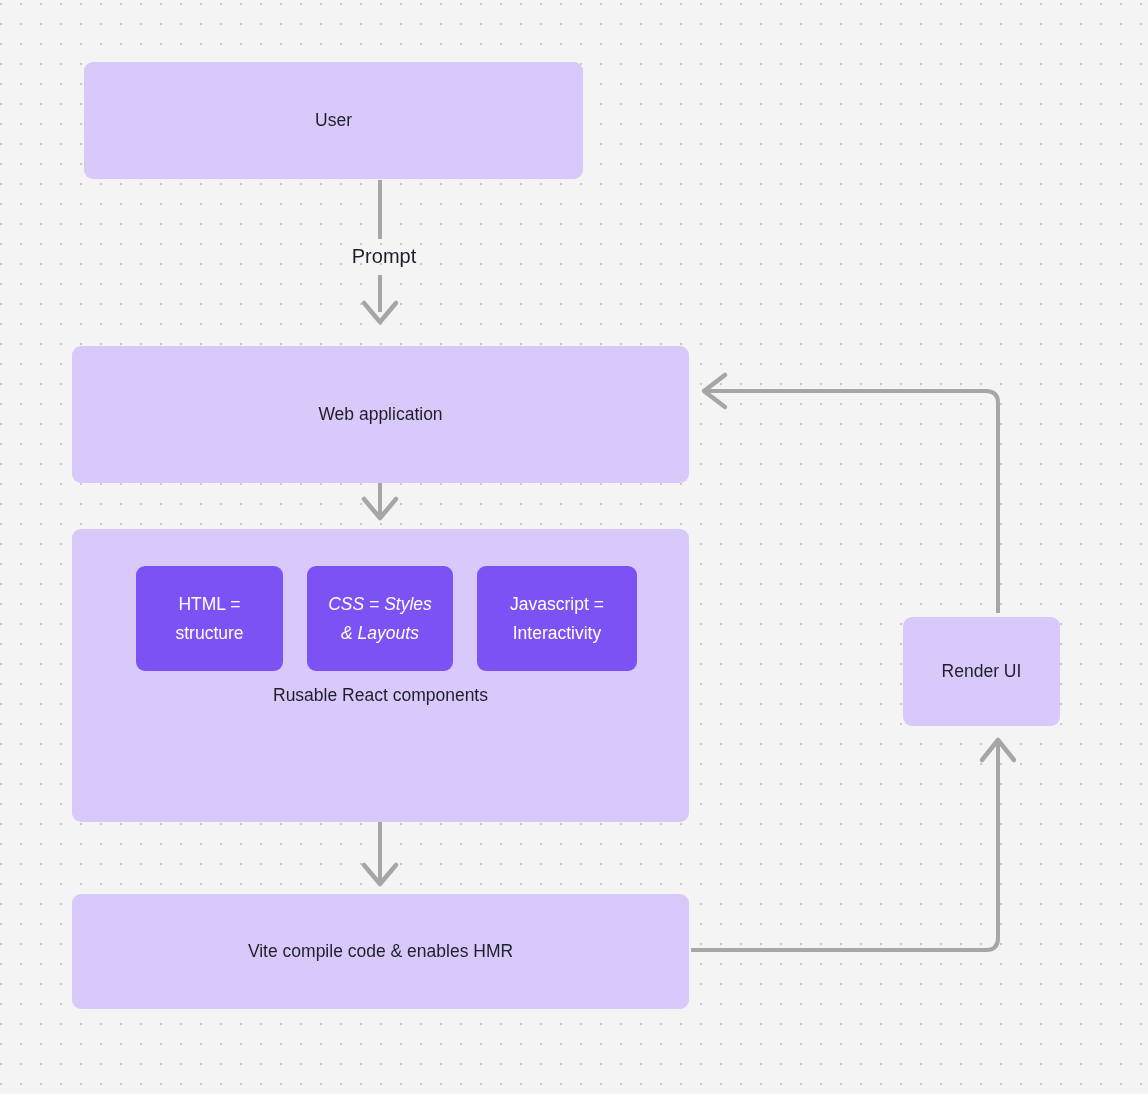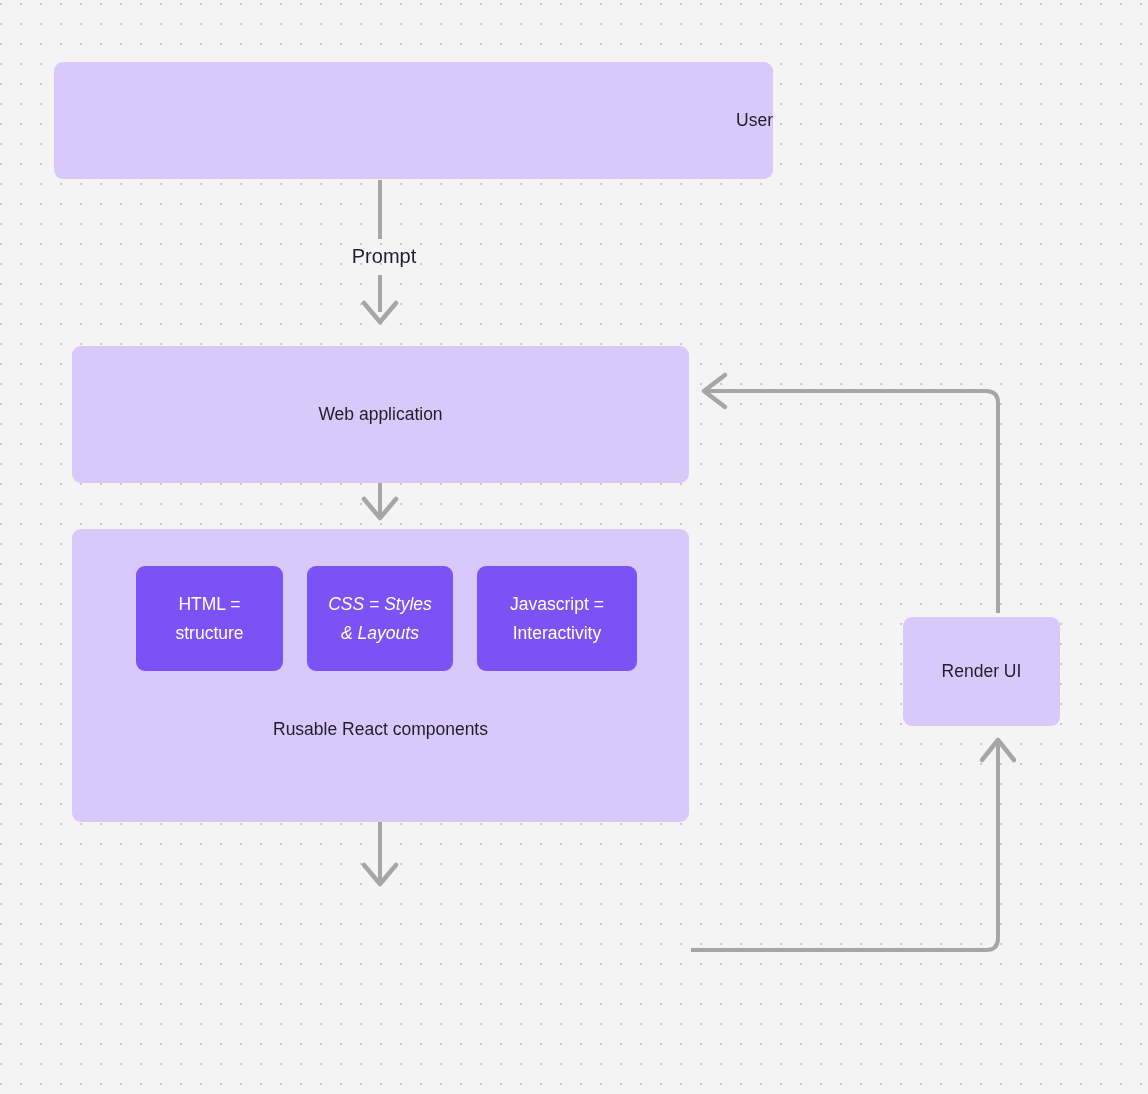--- a/index.html
+++ b/index.html
@@ -121,21 +121,21 @@
       <path d="M 691 950 L 986 950 Q 998 950 998 938 L 998 742"></path>
       <polyline class="head" points="982 760, 998 740, 1014 760"></polyline>
     </g>
 
     <g>
       <path d="M 998 613 L 998 403 Q 998 391 986 391 L 707 391"></path>
       <polyline class="head" points="725 375, 704 391, 725 407"></polyline>
     </g>
   </svg>
 
-  <div class="node" style="left:54px; top:62px; width:719px; height:117px;justify-content:flex-end;">
+  <div class="node" style="left:84px; top:62px; width:499px; height:117px;">
     <span class="node-label">User</span>
   </div>
 
   <div class="edge-label" style="left:330px; top:245px; width:100px;">
     <span>Prompt</span>
   </div>
 
   <div class="node" style="left:72px; top:346px; width:617px; height:137px;">
     <span class="node-label">Web application</span>
   </div>
@@ -151,22 +151,25 @@
   <div class="chip" style="left:307px; top:566px; width:146px; height:105px;font-style:italic;">
     <span>CSS = Styles
 &amp; Layouts</span>
   </div>
 
   <div class="chip" style="left:477px; top:566px; width:160px; height:105px;">
     <span>Javascript =
 Interactivity</span>
   </div>
 
-  <div class="group-caption" style="left:72px; top:719px; width:617px;">
+  <div class="group-caption" style="left:72px; top:685px; width:617px;">
     <span>Rusable React components</span>
   </div>
 
+  <div class="node" style="left:72px; top:894px; width:617px; height:115px;">
+    <span class="node-label">Vite compile code &amp; enables HMR</span>
+  </div>
 
   <div class="node" style="left:903px; top:617px; width:157px; height:109px;">
     <span class="node-label">Render UI</span>
   </div>
 
 </div>
 
 </body></html>

